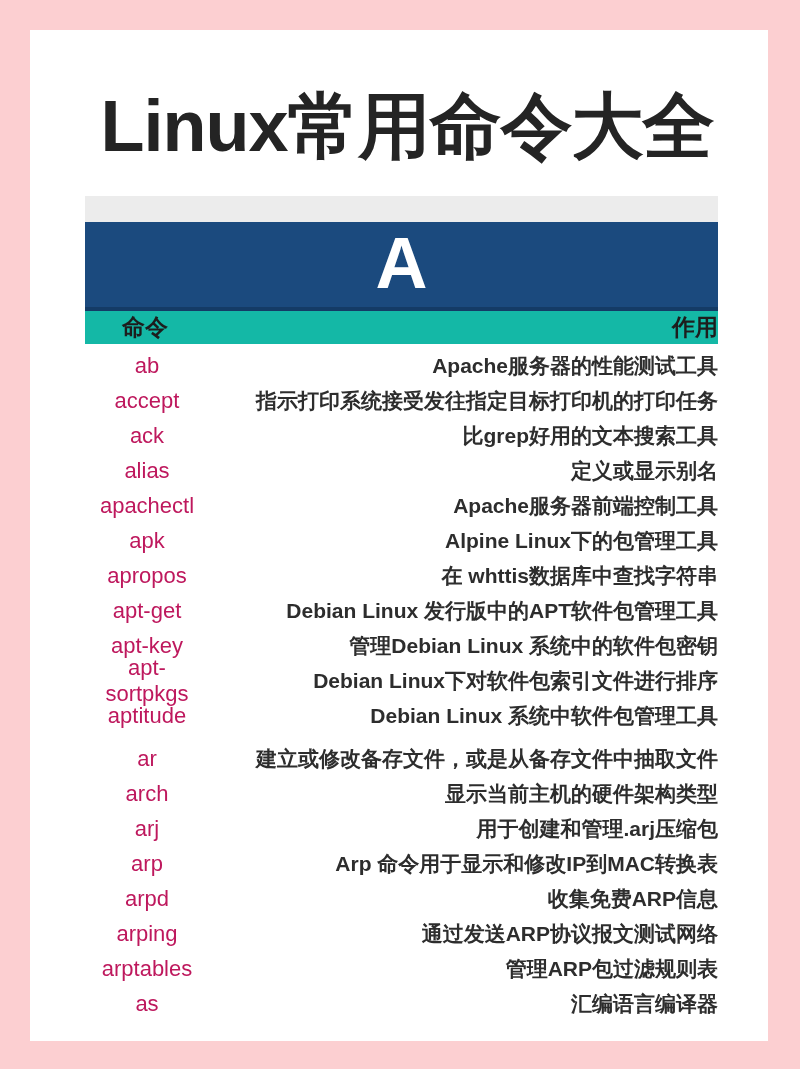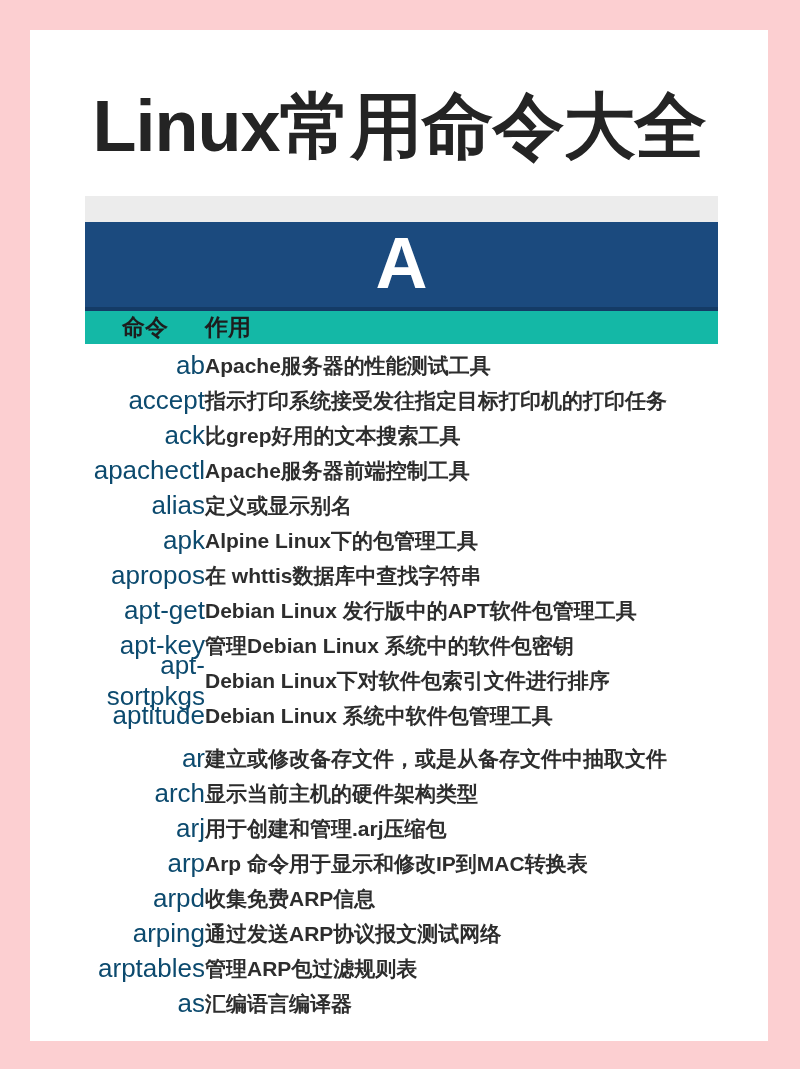--- a/index.html
+++ b/index.html
@@ -11,21 +11,21 @@
     font-family: "Liberation Sans", sans-serif;
   }
   .content {
     position: absolute;
     left: 30px; top: 30px;
     width: 738px; height: 1011px;
     background: #ffffff;
   }
   .title {
     position: absolute;
-    top: 55px; left: 0;
+    top: 55px; left: 8px;
     width: 100%;
     margin: 0;
     text-align: center;
     font-size: 72px;
     font-weight: 800;
     letter-spacing: -1px;
     color: #242424;
     line-height: 1.15;
     white-space: nowrap;
   }
@@ -63,36 +63,36 @@
     color: #1d1d1d;
   }
   .header-row .col-cmd { text-align: center; }
   .col-cmd {
     width: 120px;
     box-sizing: border-box;
     flex: 0 0 120px;
   }
   .col-desc {
     flex: 1;
-    text-align: left;
+    text-align: right;
   }
   .rows { margin-top: 4px; }
   .row {
     height: 35px;
     display: flex;
     align-items: center;
     font-size: 21px;
     color: #2d2d2d;
   }
   .row.extra-gap { margin-top: 8px; }
   .row .col-cmd {
-    text-align: right;
+    text-align: center;
     padding-left: 4px;
-    font-size: 26px;
-    color: #0c4a6e;
+    font-size: 22px;
+    color: #be185d;
   }
   .row .col-desc {
     white-space: nowrap;
     font-weight: bold;
   }
 </style>
 </head>
 <body>
 
 <div class="content">
@@ -119,26 +119,26 @@
         </div>
         <div class="row">
           <div class="col-cmd">accept</div>
           <div class="col-desc">指示打印系统接受发往指定目标打印机的打印任务</div>
         </div>
         <div class="row">
           <div class="col-cmd">ack</div>
           <div class="col-desc">比grep好用的文本搜索工具</div>
         </div>
         <div class="row">
+          <div class="col-cmd">alias</div>
+          <div class="col-desc">定义或显示别名</div>
+        </div>
+        <div class="row">
           <div class="col-cmd">apachectl</div>
           <div class="col-desc">Apache服务器前端控制工具</div>
-        </div>
-        <div class="row">
-          <div class="col-cmd">alias</div>
-          <div class="col-desc">定义或显示别名</div>
         </div>
         <div class="row">
           <div class="col-cmd">apk</div>
           <div class="col-desc">Alpine Linux下的包管理工具</div>
         </div>
         <div class="row">
           <div class="col-cmd">apropos</div>
           <div class="col-desc">在 whttis数据库中查找字符串</div>
         </div>
         <div class="row">

